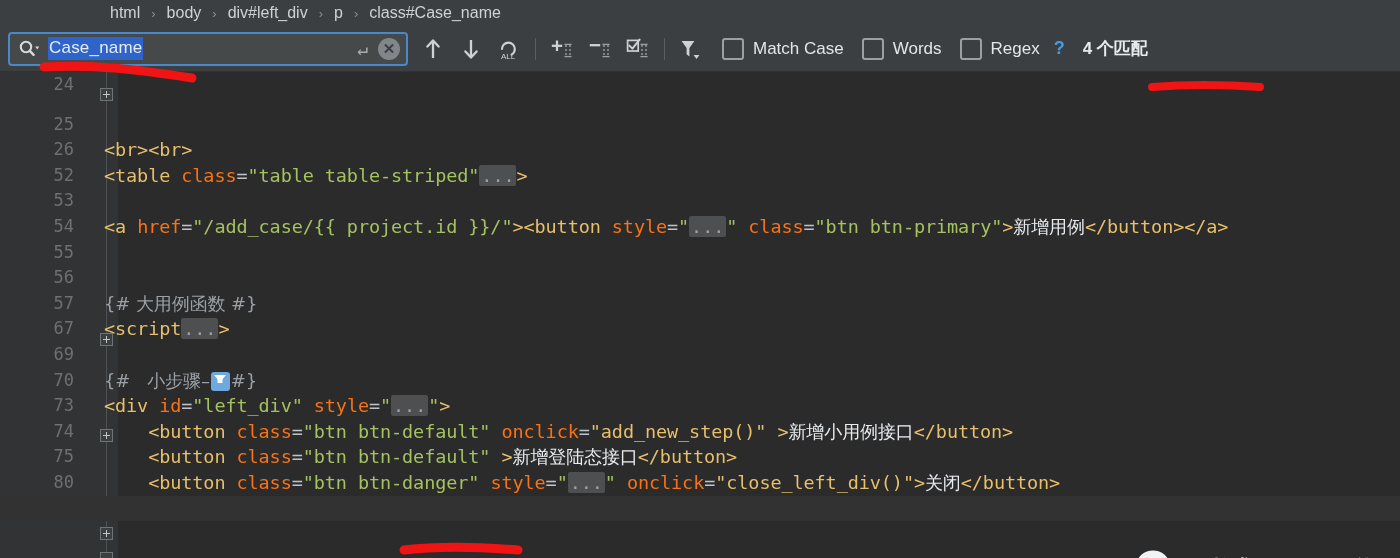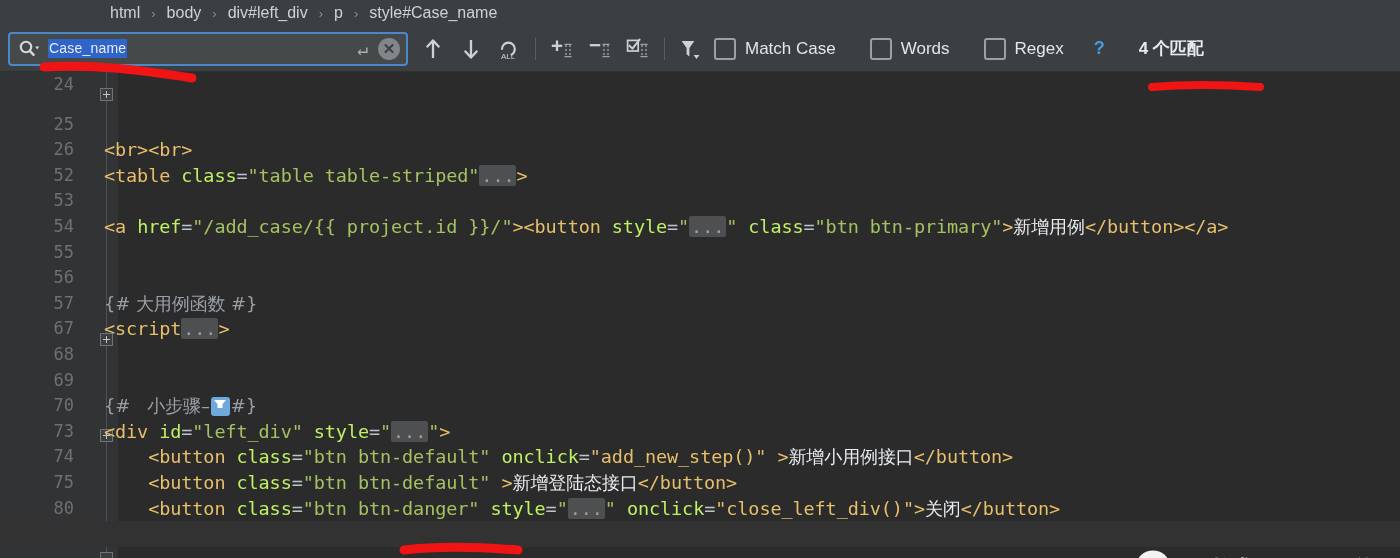--- a/index.html
+++ b/index.html
@@ -37,41 +37,41 @@
     border-radius:4px;
     display:flex;align-items:center;
     box-sizing:border-box;padding:0 6px 0 8px;
     margin-right:8px;
     flex:none;
   }
   .mag{flex:none;display:flex;align-items:center;margin-right:8px;}
   .sel-text{
     background:#2f65ca;color:#e8ecef;
     font-family:"Liberation Sans","DejaVu Sans",sans-serif;
-    font-size:14px;letter-spacing:.2px;
+    font-size:17px;letter-spacing:.2px;
     padding:1px 1px 2px 1px;
   }
   .search-field{flex:1;display:flex;align-items:center;overflow:hidden;}
   .enter-glyph{color:#a9afb3;font-size:18px;margin-right:10px;flex:none;line-height:1;}
   .clear-btn{
     width:22px;height:22px;border-radius:50%;
     background:#80868a;color:#3c3f41;
     display:flex;align-items:center;justify-content:center;
     font-family:"Liberation Sans",sans-serif;
     font-size:15px;font-weight:bold;flex:none;
   }
   .tb-icons{display:flex;align-items:center;gap:4px;}
   .tb-btn{
     width:34px;height:34px;
     display:flex;align-items:center;justify-content:center;
     flex:none;
   }
   .divider{width:1px;height:22px;background:#5a5e60;margin:0 5px;flex:none;}
 
-  .opts{display:flex;align-items:center;margin-left:6px;gap:16px;}
+  .opts{display:flex;align-items:center;margin-left:14px;}
   .opt{display:flex;align-items:center;margin-right:18px;}
   .cbox{
     width:18px;height:18px;border:2px solid #9ba0a3;
     border-radius:3px;background:#3c3f41;margin-right:9px;flex:none;
   }
   .opt-lbl{
     font-family:"Liberation Sans","DejaVu Sans",sans-serif;
     font-size:17px;color:#e3e6e8;white-space:nowrap;
   }
   .qmark{
@@ -117,21 +117,21 @@
   .code{
     position:absolute;left:104px;right:0;
     font-size:18.5px;
     font-family:"DejaVu Sans Mono","Liberation Mono",monospace;
     color:#a9b7c6;
     letter-spacing:-0.1px;
   }
 
   
   .t-tag{color:#e8bf6a;}
-  .t-attr{color:#bef264;}
+  .t-attr{color:#f97316;}
   .t-val{color:#a5c261;}
   .t-txt{color:#e8ebef;}
   .t-cmt{color:#9aa0a6;}
   .t-num{color:#6897bb;}
   .t-punc{color:#cc7832;}
   .t-plain{color:#bcc3ca;}
   .ellip{
     background:#4d4f51;color:#9aa0a6;
     border-radius:2px;padding:0 2px;
   }
@@ -200,21 +200,21 @@
 
   <div class="breadcrumb">
     <span class="bc-item">html</span>
     <span class="bc-sep">›</span>
     <span class="bc-item">body</span>
     <span class="bc-sep">›</span>
     <span class="bc-item">div#left_div</span>
     <span class="bc-sep">›</span>
     <span class="bc-item">p</span>
     <span class="bc-sep">›</span>
-    <span class="bc-item">style#Case_name</span>
+    <span class="bc-item">class#Case_name</span>
   </div>
 
   <div class="findbar">
 
     <div class="search-wrap">
       <span class="mag">
         <svg width="22" height="20" viewBox="0 0 22 20">
           <circle cx="8" cy="8" r="5.2" fill="none" stroke="#d6dadd" stroke-width="2.1"></circle>
           <line x1="11.8" y1="11.8" x2="15.6" y2="15.8" stroke="#d6dadd" stroke-width="2.4" stroke-linecap="round"></line>
           <path d="M17.2 7.5 L21.2 7.5 L19.2 10.5 Z" fill="#d6dadd"></path>
@@ -358,23 +358,20 @@
 
       <div class="row">
         <span class="lnum">57</span>
         <span class="code"><span class="t-tag">&lt;script</span><span class="ellip">...</span><span class="t-tag">&gt;</span></span>
       </div>
 
       <div class="row">
         <span class="lnum">67</span>
       </div>
 
-      <div class="row">
-        <span class="lnum">68</span>
-      </div>
 
       <div class="row">
         <span class="lnum">69</span>
         <span class="code"><span class="t-cmt cjk">{#   小步骤–</span><span class="emoji-dn"></span><span class="t-cmt cjk">#}</span></span>
       </div>
 
       <div class="row">
         <span class="lnum">70</span>
         <span class="code"><span class="t-tag">&lt;div</span> <span class="t-attr">id</span><span class="t-plain">=</span><span class="t-val">"left_div"</span> <span class="t-attr">style</span><span class="t-plain">=</span><span class="t-val">"</span><span class="ellip">...</span><span class="t-val">"</span><span class="t-tag">&gt;</span></span>
       </div>

